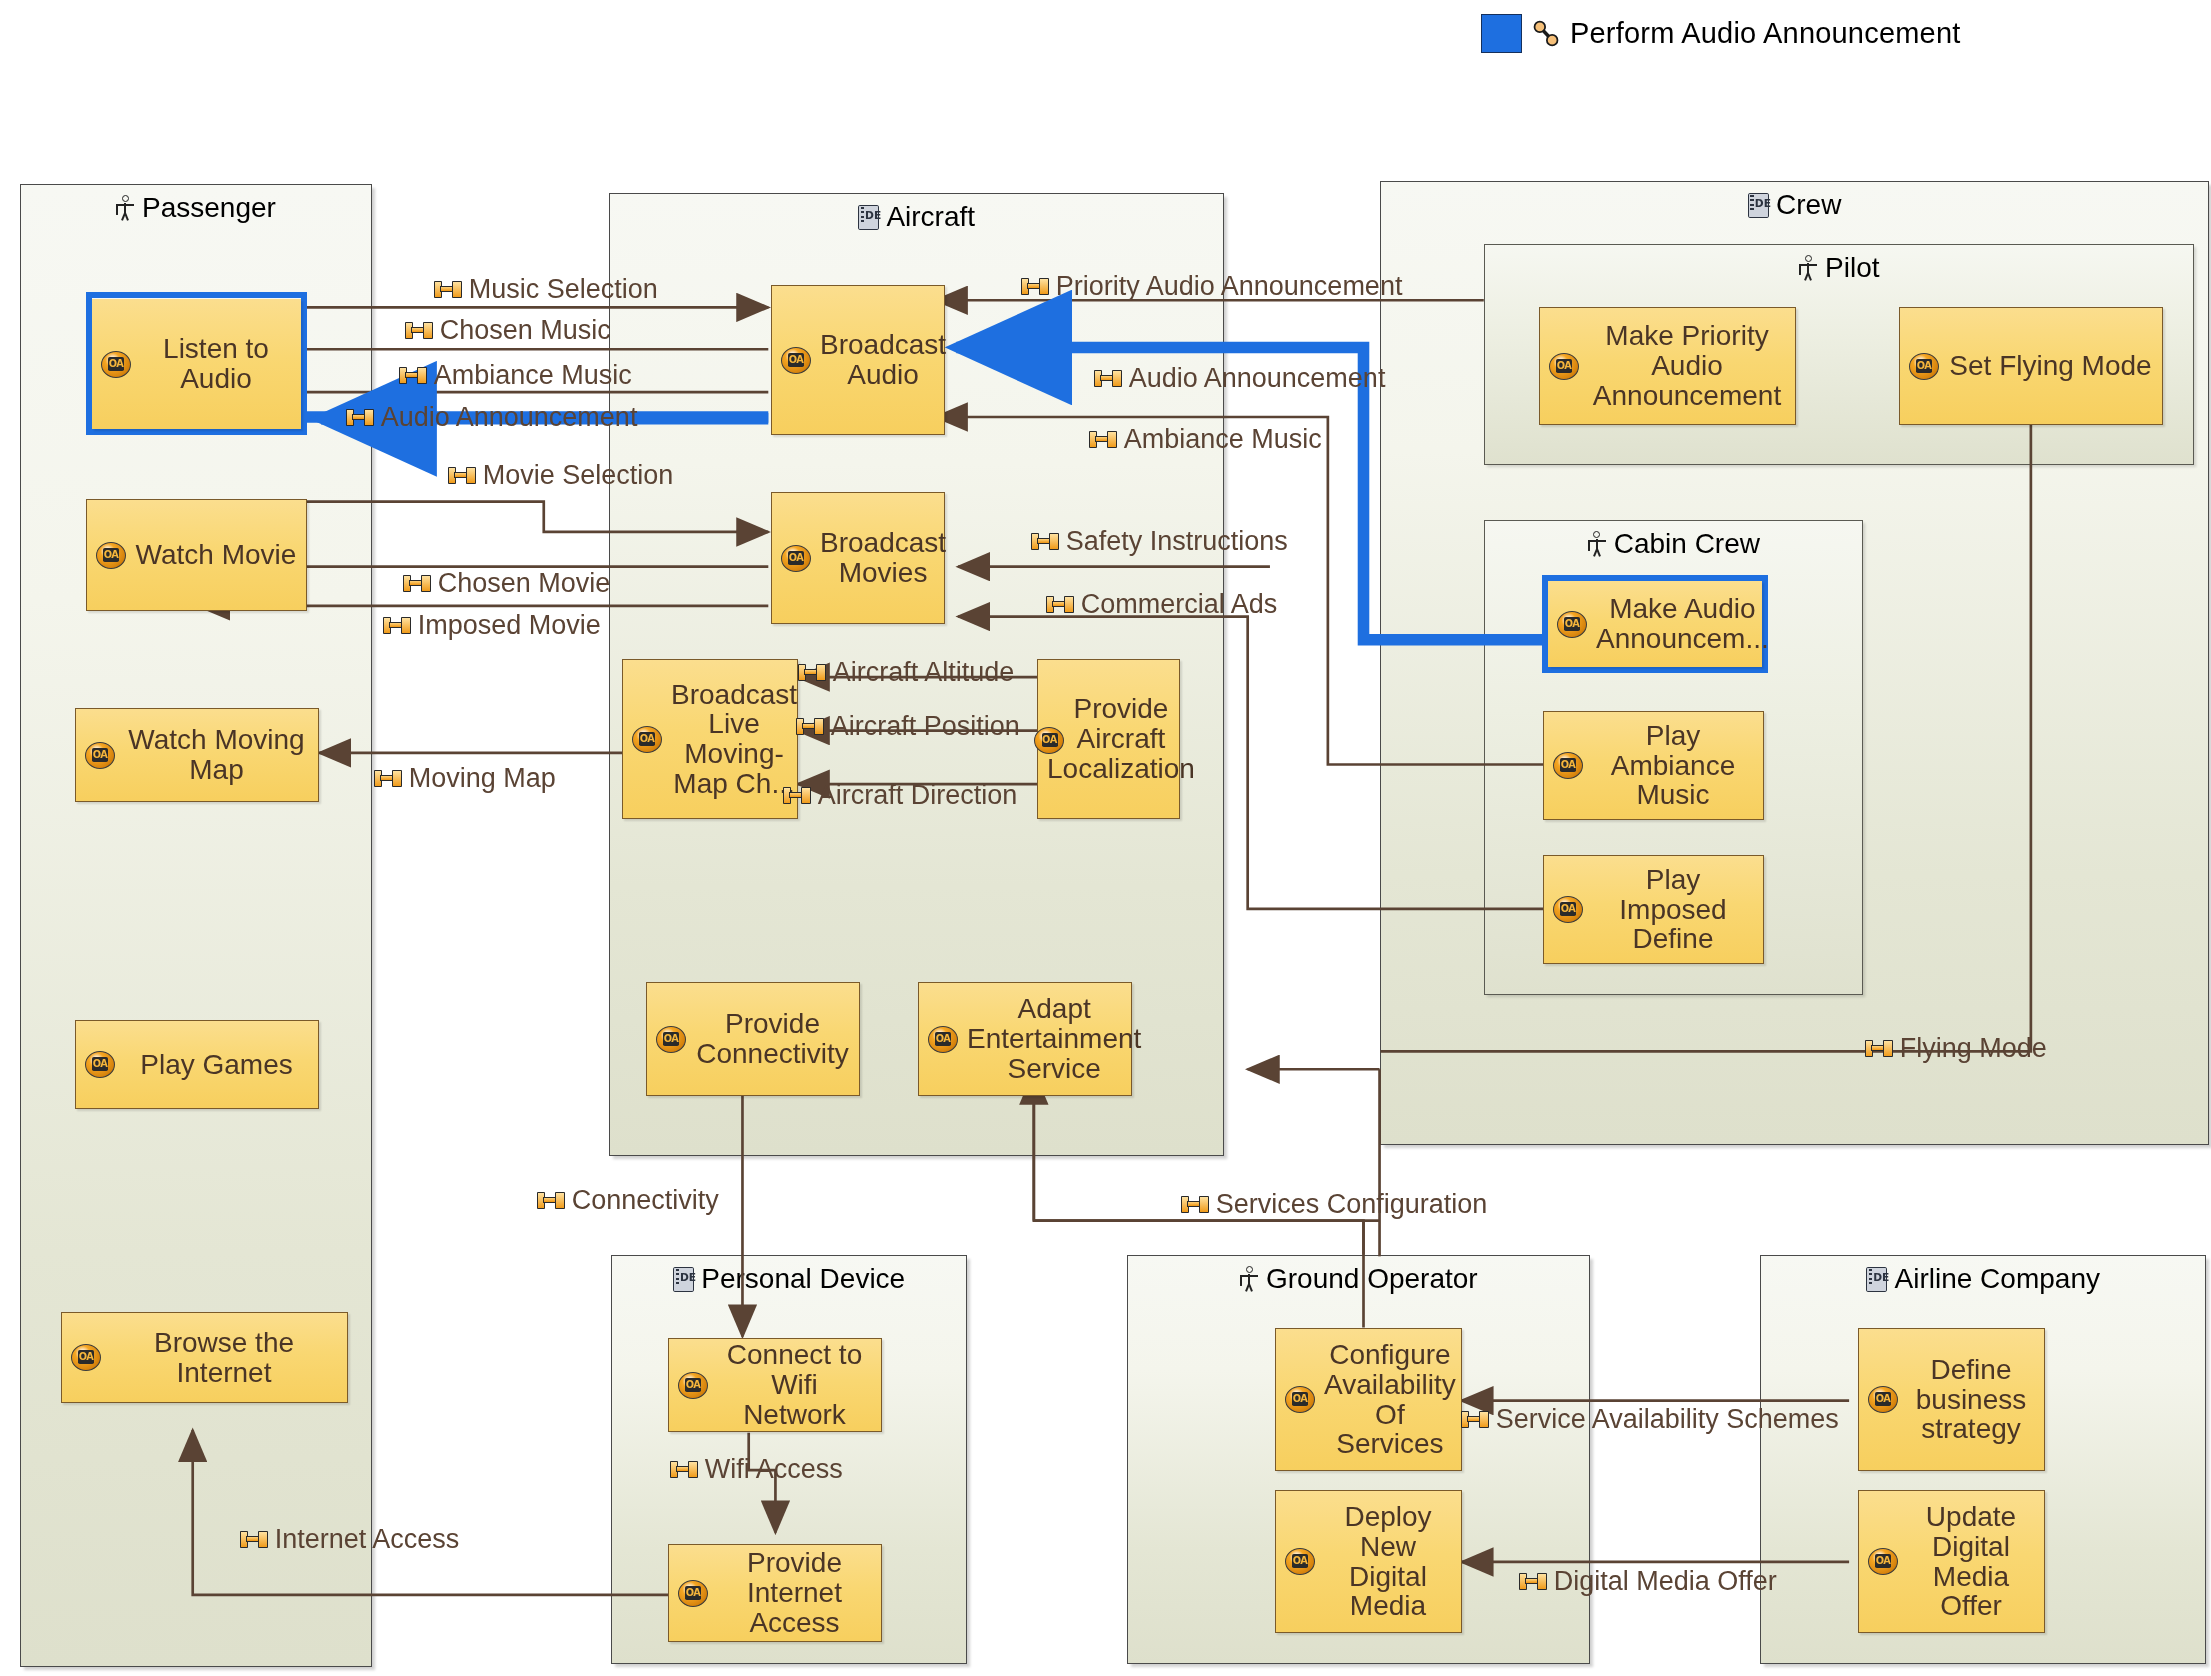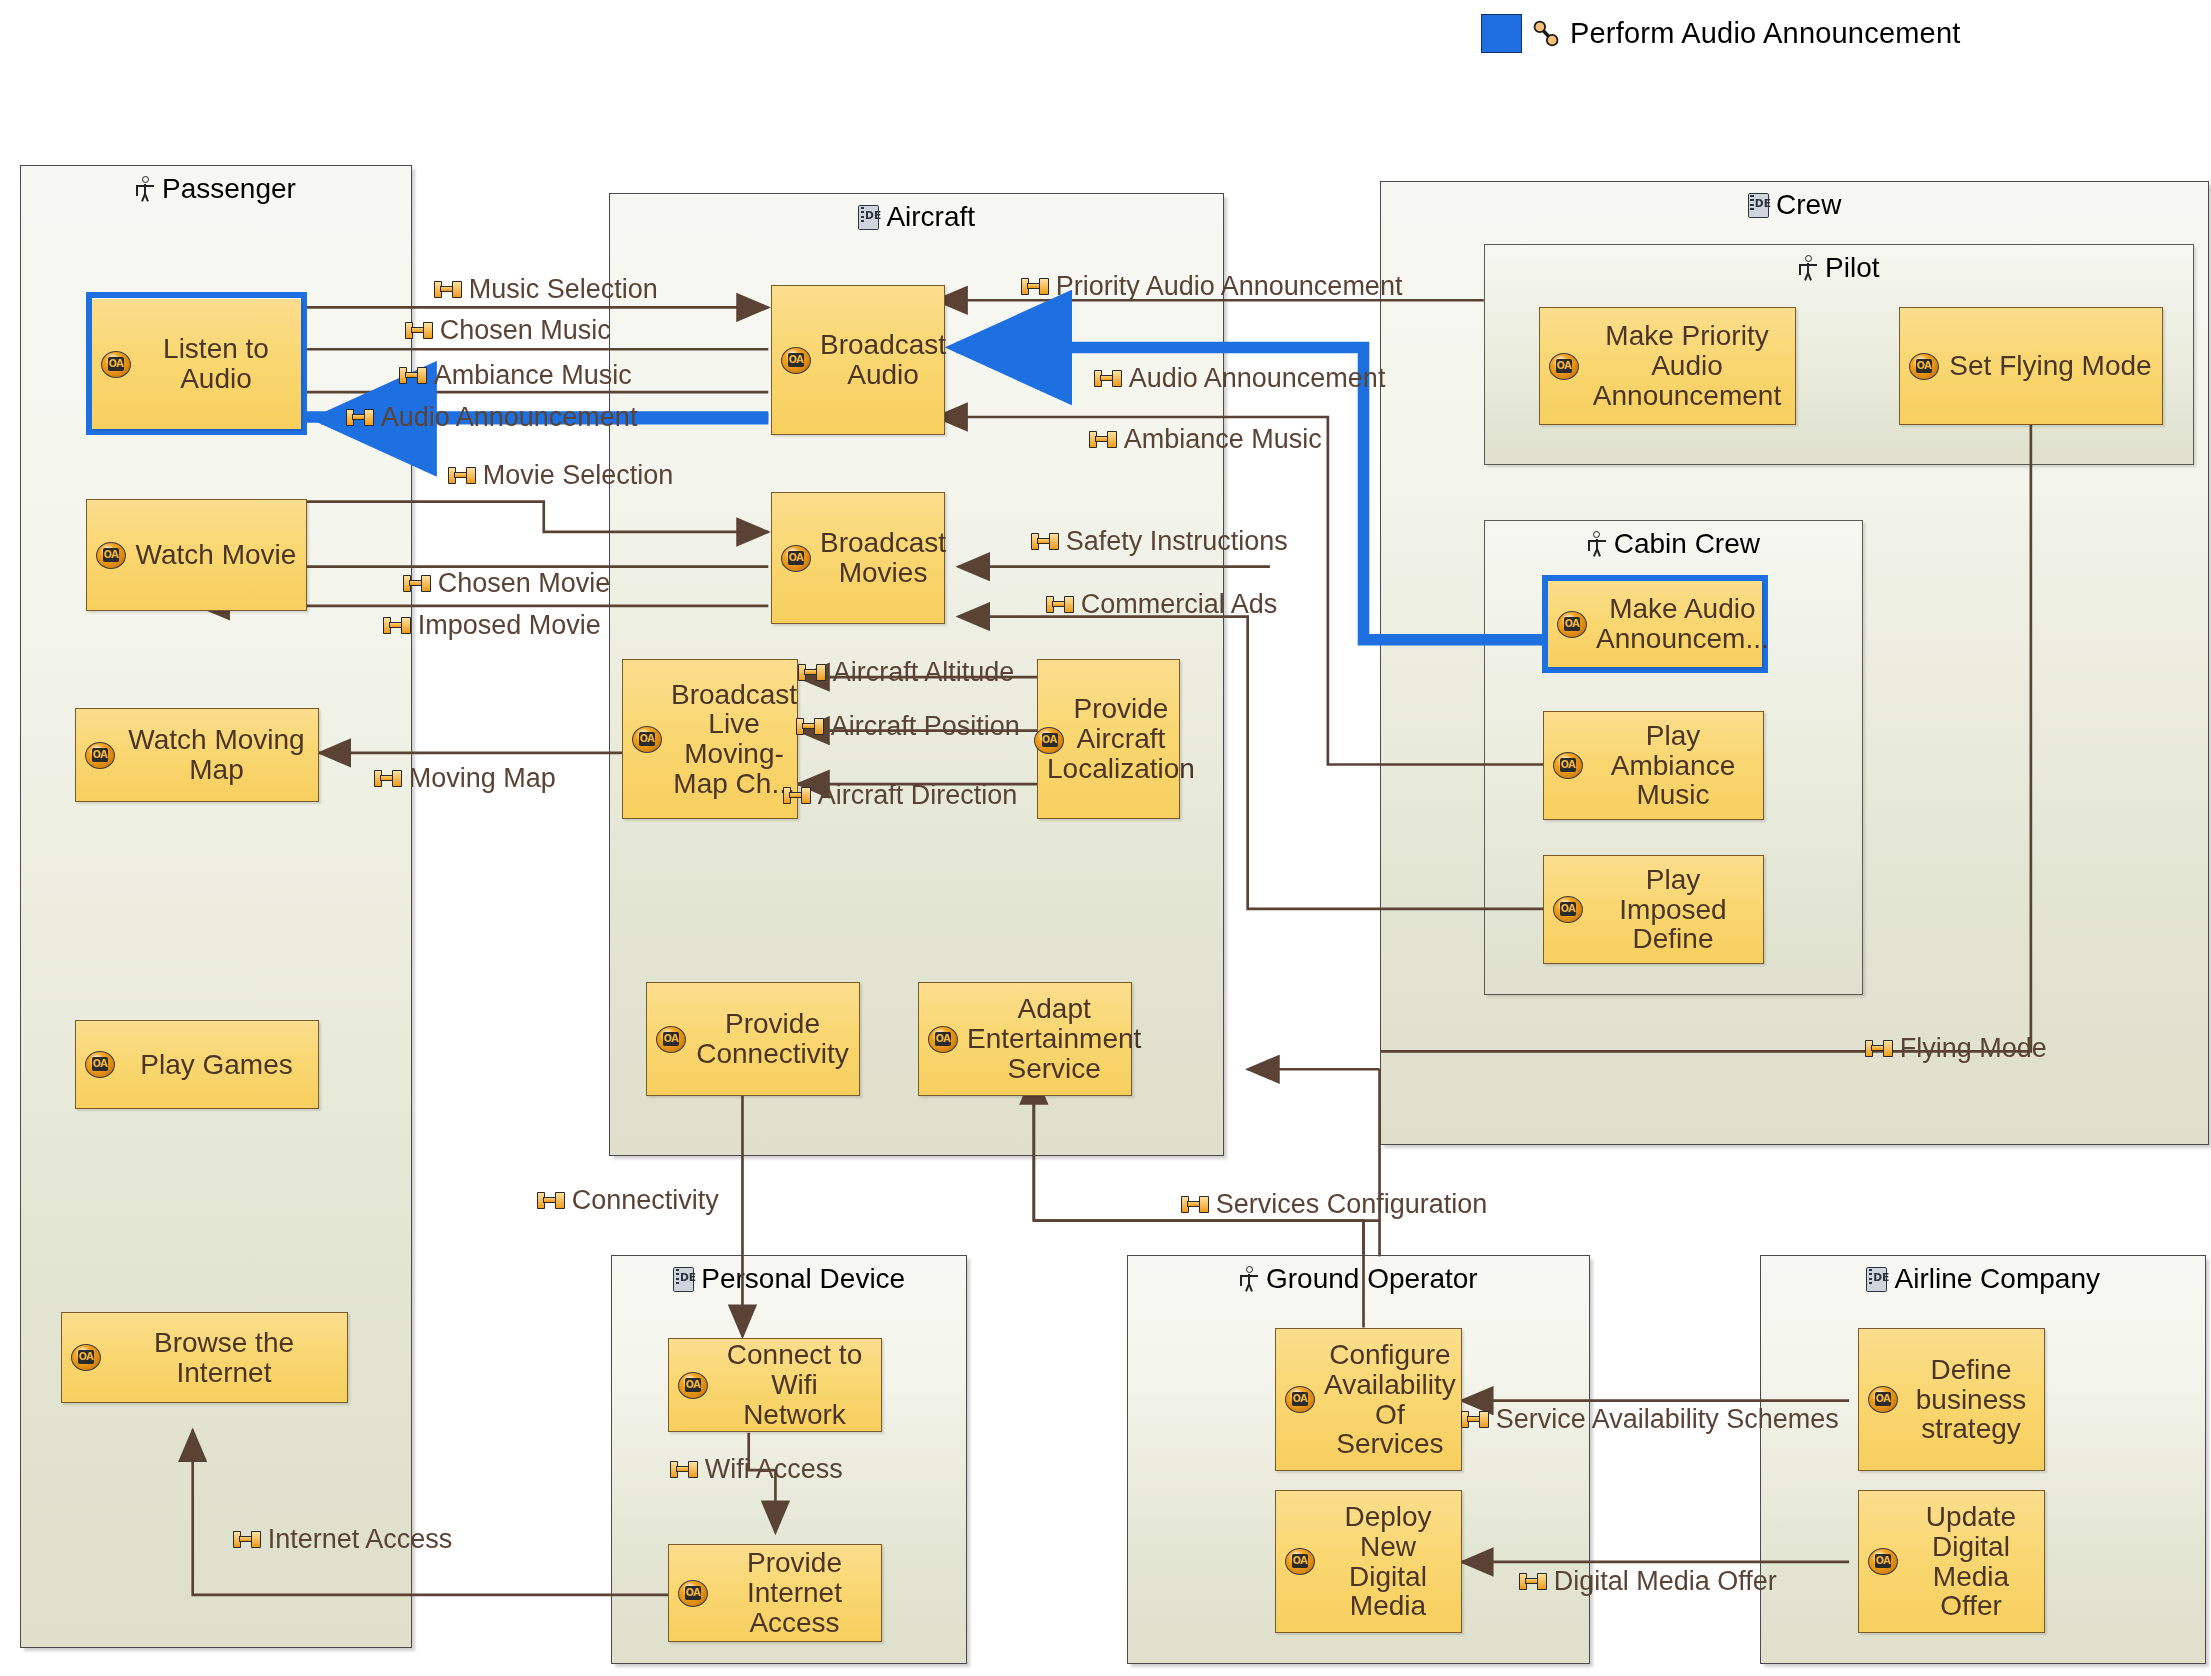--- a/index.html
+++ b/index.html
@@ -89,21 +89,21 @@
     <span style="width:30px;height:30px;position:relative;display:inline-block;">
       <svg width="30" height="30" viewBox="0 0 34 34">
         <line x1="11" y1="10" x2="23" y2="23" stroke="#1a1a1a" stroke-width="4"></line>
         <circle cx="10" cy="9" r="6" fill="#F6C079" stroke="#1a1a1a" stroke-width="2"></circle>
         <circle cx="24" cy="24" r="6" fill="#F6C079" stroke="#1a1a1a" stroke-width="2"></circle>
       </svg>
     </span>
     <div class="lbl">Perform Audio Announcement</div>
   </div>
 
-  <div class="container" style="left:19.6px;top:165px;width:392px;height:1483px;">
+  <div class="container" style="left:19.6px;top:184px;width:352px;height:1483px;">
     <div class="ctitle">
       <span class="ico-actor">
           <i></i>
           <u></u>
           <s></s>
         </span>
       <span class="txt">Passenger</span>
     </div>
   </div>
 
@@ -588,21 +588,21 @@
     <span class="ftxt">Services Configuration</span>
   </div>
   <div class="flab" style="left:670px;top:1456px;">
     <span class="ico-flow">
         <span class="b1"></span>
         <span class="bar"></span>
         <span class="b2"></span>
       </span>
     <span class="ftxt">Wifi Access</span>
   </div>
-  <div class="flab" style="left:233px;top:1526px;">
+  <div class="flab" style="left:240px;top:1526px;">
     <span class="ico-flow">
         <span class="b1"></span>
         <span class="bar"></span>
         <span class="b2"></span>
       </span>
     <span class="ftxt">Internet Access</span>
   </div>
   <div class="flab" style="left:1461px;top:1406px;">
     <span class="ico-flow">
         <span class="b1"></span>

